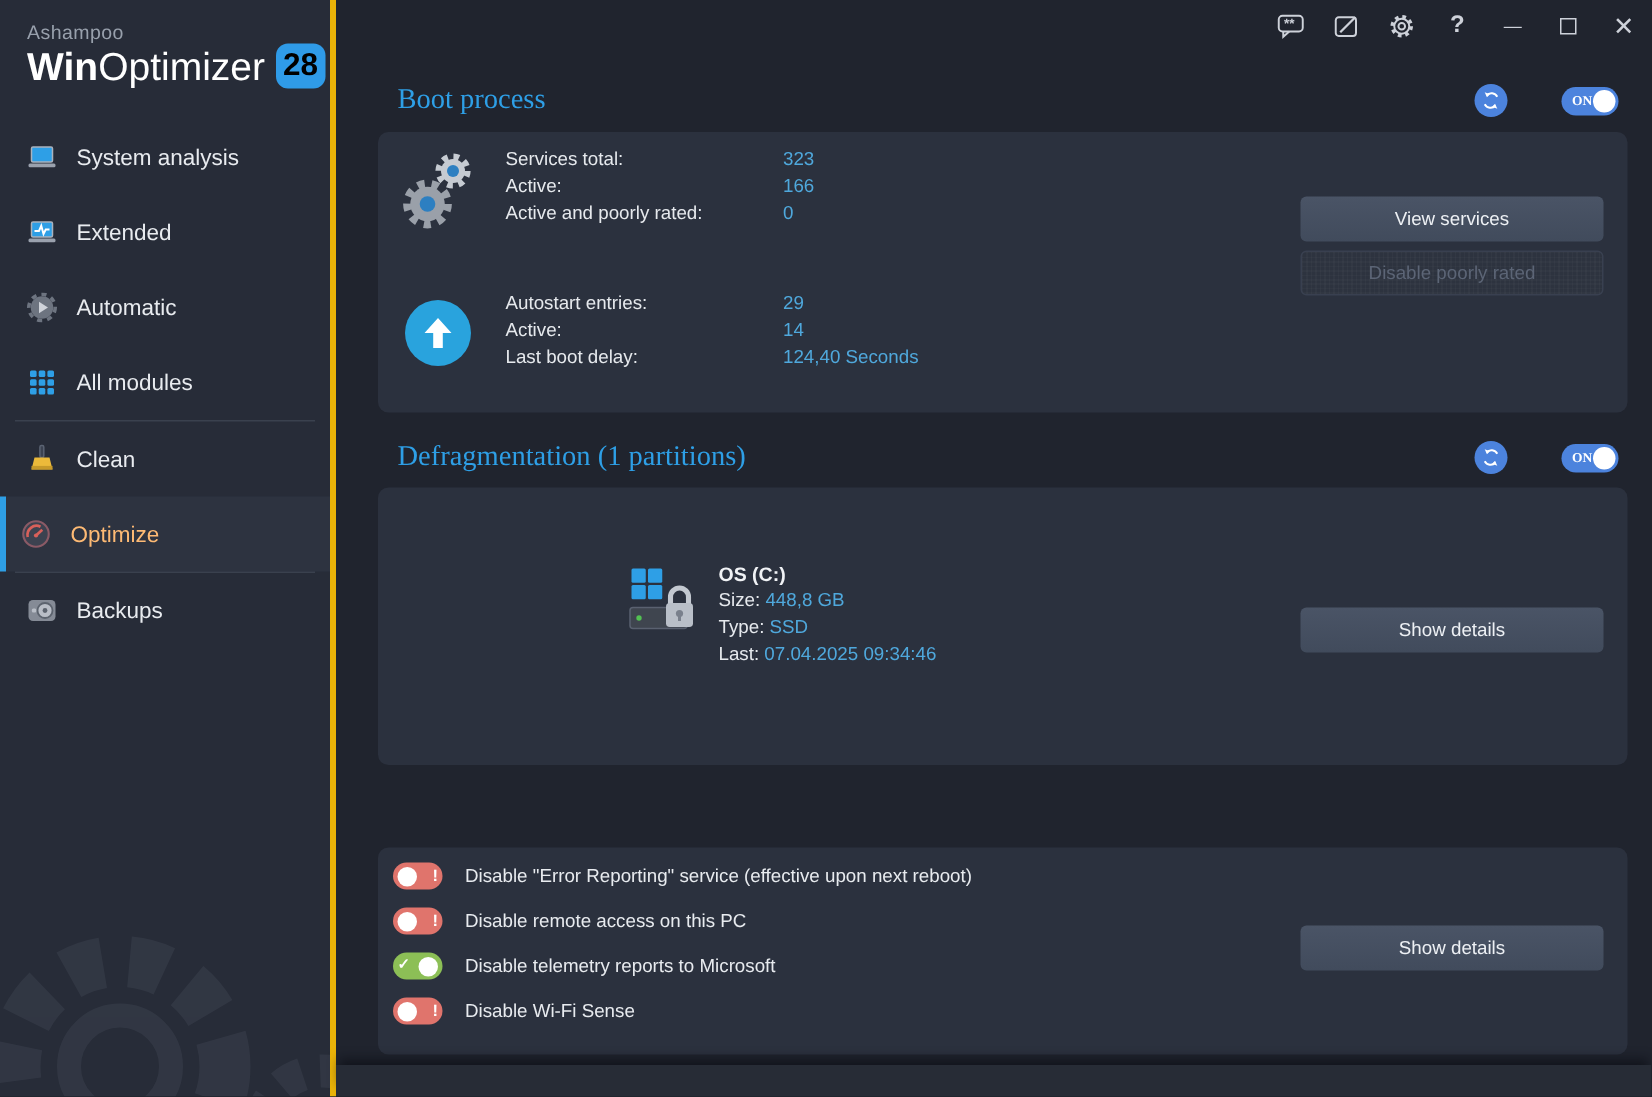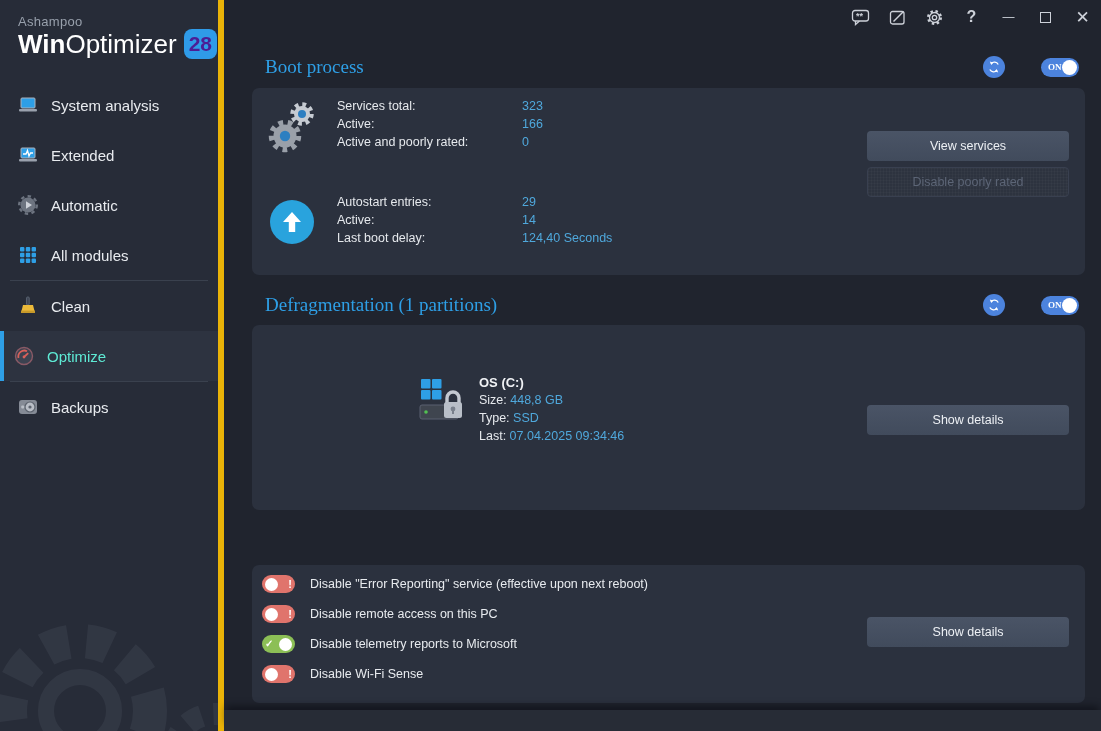--- a/index.html
+++ b/index.html
@@ -2,34 +2,34 @@
 <html><head>
 <meta charset="utf-8">
 <style>
   * { margin:0; padding:0; box-sizing:border-box; }
   html,body { width:1101px; height:731px; background:#20242e; overflow:hidden;
     font-family:"Liberation Sans", sans-serif; }
   .app { position:relative; width:1101px; height:731px; background:#20242e; }
 
   
   .sidebar { position:absolute; left:0; top:0; width:224px; height:731px;
-    background:#272c38; border-right:6px solid #eab308; overflow:hidden; }
+    background:#272c38; border-right:4px solid #eab308; overflow:hidden; }
   .logo { padding:14px 0 0 18px; height:66px; }
   .logo-company { font-size:13px; color:#98a0ac; letter-spacing:.3px; }
   .logo-product { font-size:26px; color:#ffffff; display:flex; align-items:center; line-height:1.1; }
   .logo-win { font-weight:700; }
   .logo-rest { font-weight:300; }
-  .logo-badge { display:inline-block; margin-left:7px; background:#2f9be8; color:#4c1d95;
+  .logo-badge { display:inline-block; margin-left:7px; background:#2f9be8; color:#000000;
     font-weight:700; font-size:21px; line-height:1; padding:4px 5px 5px; border-radius:8px; }
   .nav { margin-top:14px; }
   .nav-item { height:50px; display:flex; align-items:center; gap:13px;
     padding-left:14px; cursor:pointer; border-left:4px solid transparent; }
   .nav-item .nav-label { font-size:15px; color:#e8ebef; font-weight:300; }
   .nav-item.active { background:#2d3340; border-left:4px solid #2e9fe6; padding-left:10px; }
-  .nav-item.active .nav-label { color:#5eead4; }
+  .nav-item.active .nav-label { color:#fdba74; }
   .nav-divider { height:1px; background:#3a414e; margin:0 10px; }
   .nav-icon { width:20px; height:20px; display:flex; align-items:center; justify-content:center; }
   .watermark { position:absolute; left:-30px; bottom:-40px; opacity:.07; pointer-events:none; }
 
   
   .titlebar { position:absolute; left:224px; top:0; width:877px; height:34px;
     display:flex; align-items:center; justify-content:flex-end; gap:0; }
   .tb-btn { width:37px; height:30px; display:flex; align-items:center; justify-content:center;
     color:#cdd1d9; cursor:pointer; }
   .tb-glyph { font-size:15px; font-weight:400; }

